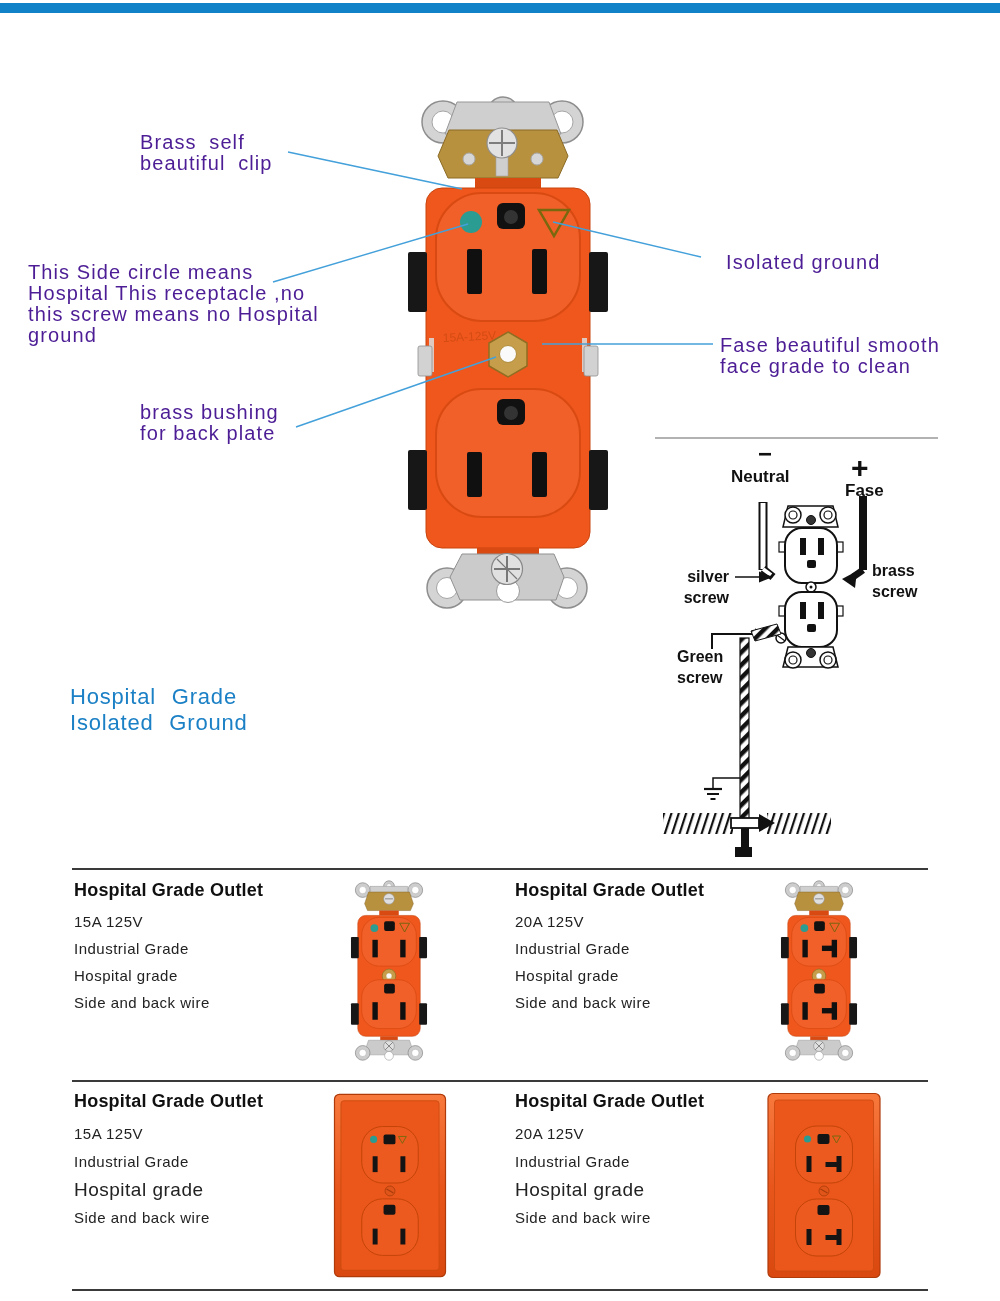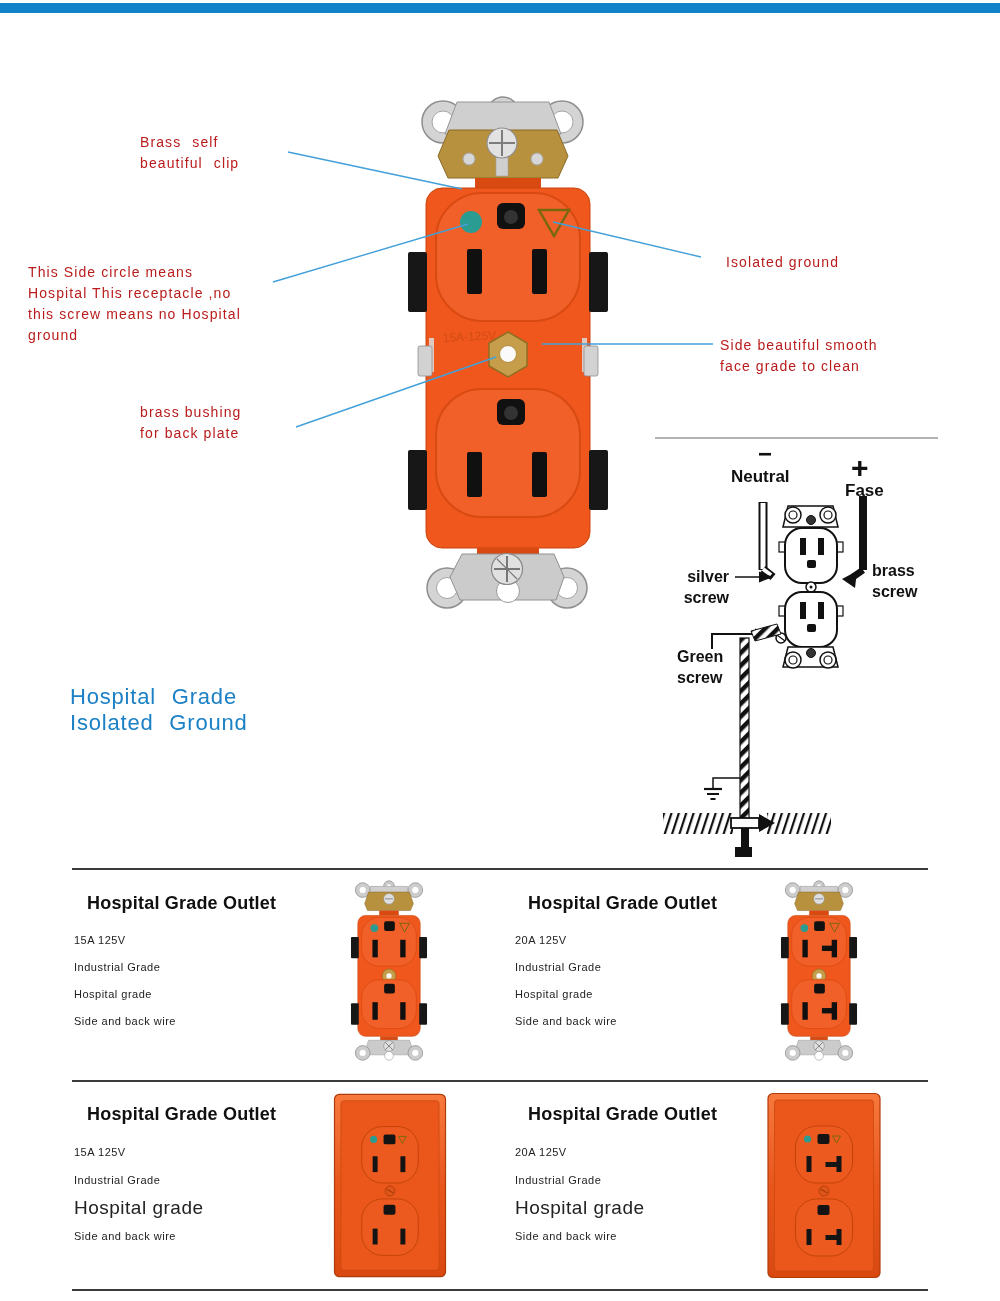--- a/index.html
+++ b/index.html
@@ -1,30 +1,30 @@
 <!DOCTYPE html>
 <html><head>
 <meta charset="utf-8">
 <style>
   html,body{margin:0;padding:0;background:#ffffff;}
   body{width:1000px;height:1301px;position:relative;font-family:"Liberation Sans",sans-serif;overflow:hidden;}
   .abs{position:absolute;}
   
   #topbar{left:0;top:3px;width:1000px;height:10px;background:#1181c8;}
   
-  .ann{color:#b91c1c;font-size:14px;line-height:21px;letter-spacing:1.1px;}
+  .ann{color:#4c1d95;font-size:20px;line-height:21px;letter-spacing:1.1px;}
   .ann.wordy{word-spacing:6px;}
   
   #heading{left:70px;top:684px;color:#1b80c5;font-size:22px;line-height:26px;letter-spacing:0.8px;word-spacing:9px;}
   
   .sep{left:72px;width:856px;height:2px;background:#3a3a3a;}
   
   .pcell{color:#1c1c1c;}
-  .ptitle{font-weight:bold;font-size:18px;letter-spacing:0.2px;color:#101010;margin:13px;}
-  .pspec{font-size:11px;letter-spacing:0.5px;line-height:27px;color:#222;}
+  .ptitle{font-weight:bold;font-size:18px;letter-spacing:0.2px;color:#101010;margin:0;}
+  .pspec{font-size:15px;letter-spacing:0.5px;line-height:27px;color:#222;}
   .row2 .pspec{line-height:28px;}
   .pspec.big{font-size:19px;}
   svg{display:block;}
   .leader{stroke:#43a0da;stroke-width:1.4;}
 </style>
 </head>
 <body>
 
 <svg width="0" height="0" style="position:absolute" aria-hidden="true">
   <defs>
@@ -204,21 +204,21 @@
   <div>Hospital This receptacle ,no</div>
   <div>this screw means no Hospital</div>
   <div>ground</div>
 </div>
 <div class="abs ann" style="left:140px;top:402px">
   <div>brass bushing</div>
   <div>for back plate</div>
 </div>
 <div class="abs ann" style="left:726px;top:252px">Isolated ground</div>
 <div class="abs ann" style="left:720px;top:335px">
-  <div>Side beautiful smooth</div>
+  <div>Fase beautiful smooth</div>
   <div>face grade to clean</div>
 </div>
 
 <svg class="abs" style="left:655px;top:430px" width="300" height="432" viewBox="0 0 300 432" role="img" font-family="Liberation Sans, sans-serif">
   <line x1="0" y1="8" x2="283" y2="8" stroke="#999" stroke-width="1.5"></line>
   <text x="103" y="32" font-size="24" font-weight="bold" fill="#111">−</text>
   <text x="76" y="52" font-size="17" font-weight="bold" fill="#111">Neutral</text>
   <text x="196" y="48" font-size="30" font-weight="bold" fill="#111">+</text>
   <text x="190" y="66" font-size="17" font-weight="bold" fill="#111">Fase</text>
 

